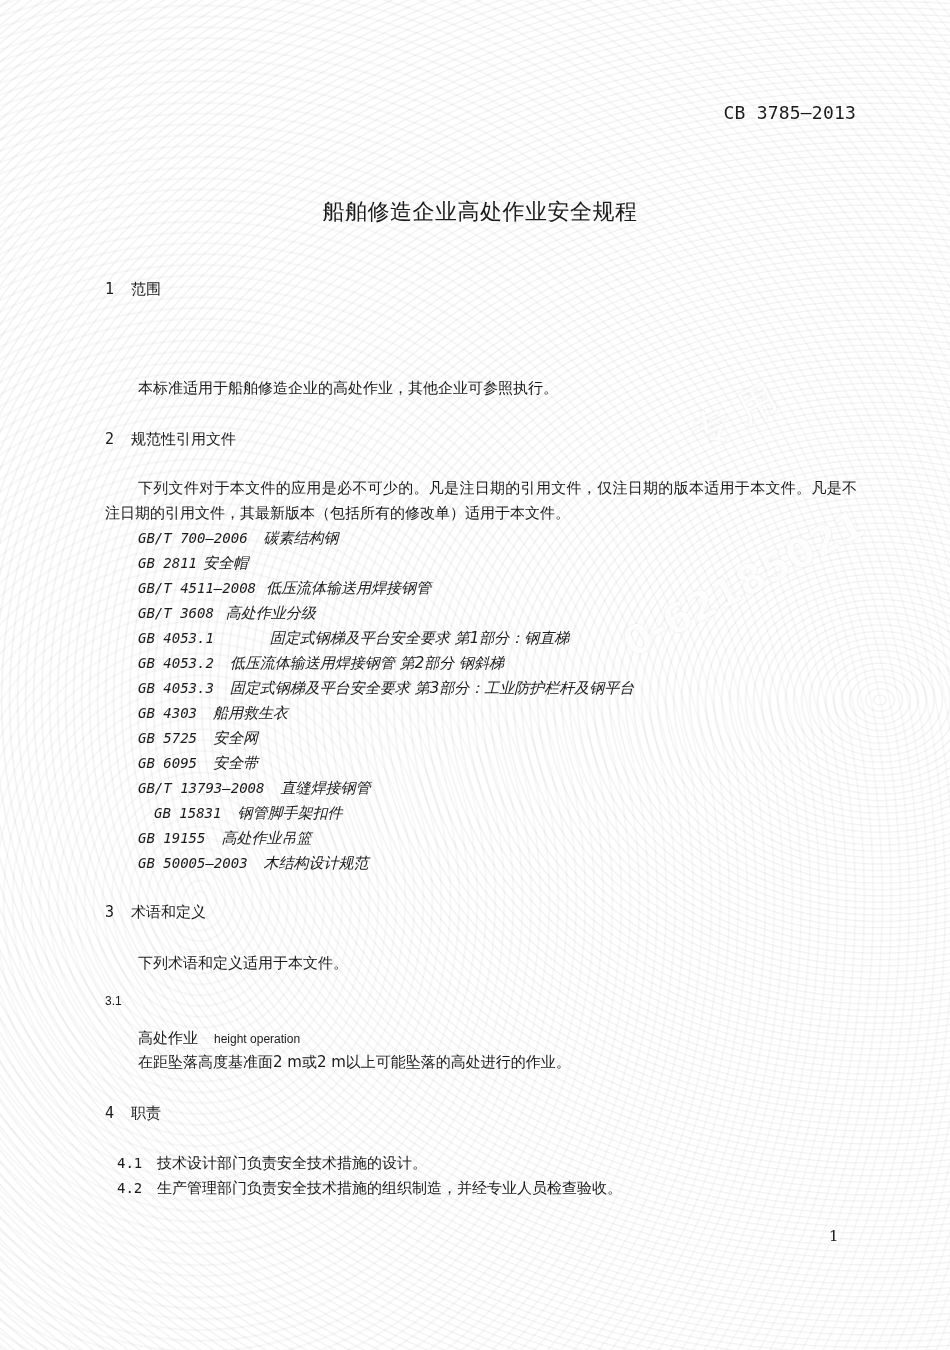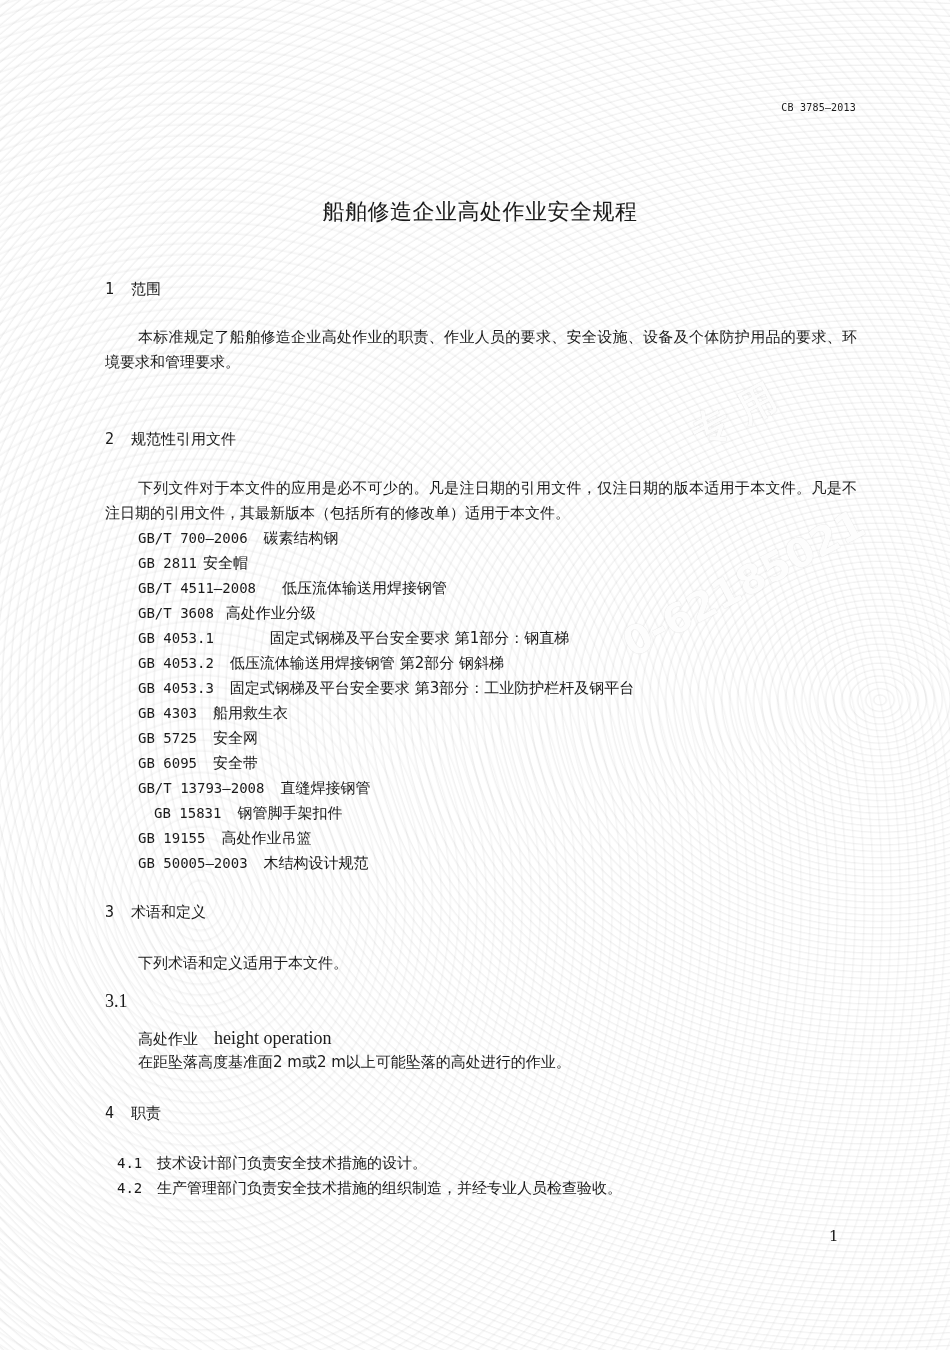--- a/index.html
+++ b/index.html
@@ -39,21 +39,21 @@
     .page {
       position: absolute;
       inset: 0;
       z-index: 2;
     }
     .std-number {
       position: absolute;
       top: 102px;
       right: 94px;
       font-family: "DejaVu Sans Mono", "Liberation Mono", monospace;
-      font-size: 10px;
+      font-size: 18px;
       letter-spacing: 0.2px;
     }
     .doc-title {
       position: absolute;
       top: 197px;
       left: 0;
       width: 960px;
       text-align: center;
       font-size: 22px;
       letter-spacing: 0.5px;
@@ -77,31 +77,32 @@
       width: 752px;
       white-space: normal;
       line-height: 25px;
       text-indent: 33px;
       font-size: 15px;
       text-align: justify;
     }
     .ref-item {
       left: 138px;
       font-size: 15px;
+      font-style: italic;
     }
     .ref-code {
       font-family: "DejaVu Sans Mono", "Liberation Mono", monospace;
       font-size: 14px;
     }
     .ref-title {
       margin-left: 6px;
     }
     .mono {
-      font-family: Liberation Serif, serif;
-      font-size: 18px;
+      font-family: Liberation Sans, sans-serif;
+      font-size: 12px;
     }
     .clause .num {
       display: inline-block;
       width: 40px;
       font-family: "DejaVu Sans Mono", monospace;
       font-size: 14px;
       margin-left: 12px;
     }
     .page-number {
       position: absolute;
@@ -120,30 +121,30 @@
 
 <div class="page">
 
   <div class="std-number">CB 3785—2013</div>
 
   <div class="doc-title">船舶修造企业高处作业安全规程</div>
 
   <div class="abs heading" style="top:279px; left:105px;">
     <span class="num">1</span><span>范围</span>
   </div>
-  <div class="abs para" style="top:325px;">本标准规定了船舶修造企业高处作业的职责、作业人员的要求、安全设施、设备及个体防护用品的要求、环境要求和管理要求。</div>
+  <div class="abs para" style="top:376px;">本标准适用于船舶修造企业的高处作业，其他企业可参照执行。</div>
 
   <div class="abs heading" style="top:429px; left:105px;">
     <span class="num">2</span><span>规范性引用文件</span>
   </div>
   <div class="abs para" style="top:476px;">下列文件对于本文件的应用是必不可少的。凡是注日期的引用文件，仅注日期的版本适用于本文件。凡是不注日期的引用文件，其最新版本（包括所有的修改单）适用于本文件。</div>
 
   <div class="abs ref-item" style="top:528px;"><span class="ref-code">GB/T 700—2006</span><span class="ref-title" style="margin-left:16px;">碳素结构钢</span></div>
   <div class="abs ref-item" style="top:553px;"><span class="ref-code">GB 2811</span><span class="ref-title">安全帽</span></div>
-  <div class="abs ref-item" style="top:578px;"><span class="ref-code">GB/T 4511—2008</span><span class="ref-title" style="margin-left:26px;">低压流体输送用焊接钢管</span></div>
+  <div class="abs ref-item" style="top:578px;"><span class="ref-code">GB/T 4511—2008</span><span class="ref-title" style="margin-left:10px;">低压流体输送用焊接钢管</span></div>
   <div class="abs ref-item" style="top:603px;"><span class="ref-code">GB/T 3608</span><span class="ref-title" style="margin-left:12px;">高处作业分级</span></div>
   <div class="abs ref-item" style="top:628px;"><span class="ref-code">GB 4053.1</span><span class="ref-title" style="margin-left:16px;padding-left:40px;">固定式钢梯及平台安全要求 第1部分：钢直梯</span></div>
   <div class="abs ref-item" style="top:653px;"><span class="ref-code">GB 4053.2</span><span class="ref-title" style="margin-left:16px;">低压流体输送用焊接钢管 第2部分 钢斜梯</span></div>
   <div class="abs ref-item" style="top:678px;"><span class="ref-code">GB 4053.3</span><span class="ref-title" style="margin-left:16px;">固定式钢梯及平台安全要求 第3部分：工业防护栏杆及钢平台</span></div>
   <div class="abs ref-item" style="top:703px;"><span class="ref-code">GB 4303</span><span class="ref-title" style="margin-left:16px;">船用救生衣</span></div>
   <div class="abs ref-item" style="top:728px;"><span class="ref-code">GB 5725</span><span class="ref-title" style="margin-left:16px;">安全网</span></div>
   <div class="abs ref-item" style="top:753px;text-align:center;"><span class="ref-code">GB 6095</span><span class="ref-title" style="margin-left:16px;">安全带</span></div>
   <div class="abs ref-item" style="top:778px;"><span class="ref-code">GB/T 13793—2008</span><span class="ref-title" style="margin-left:16px;">直缝焊接钢管</span></div>
   <div class="abs ref-item" style="top:803px;margin-left:16px;"><span class="ref-code">GB 15831</span><span class="ref-title" style="margin-left:16px;">钢管脚手架扣件</span></div>
   <div class="abs ref-item" style="top:828px;"><span class="ref-code">GB 19155</span><span class="ref-title" style="margin-left:16px;">高处作业吊篮</span></div>

